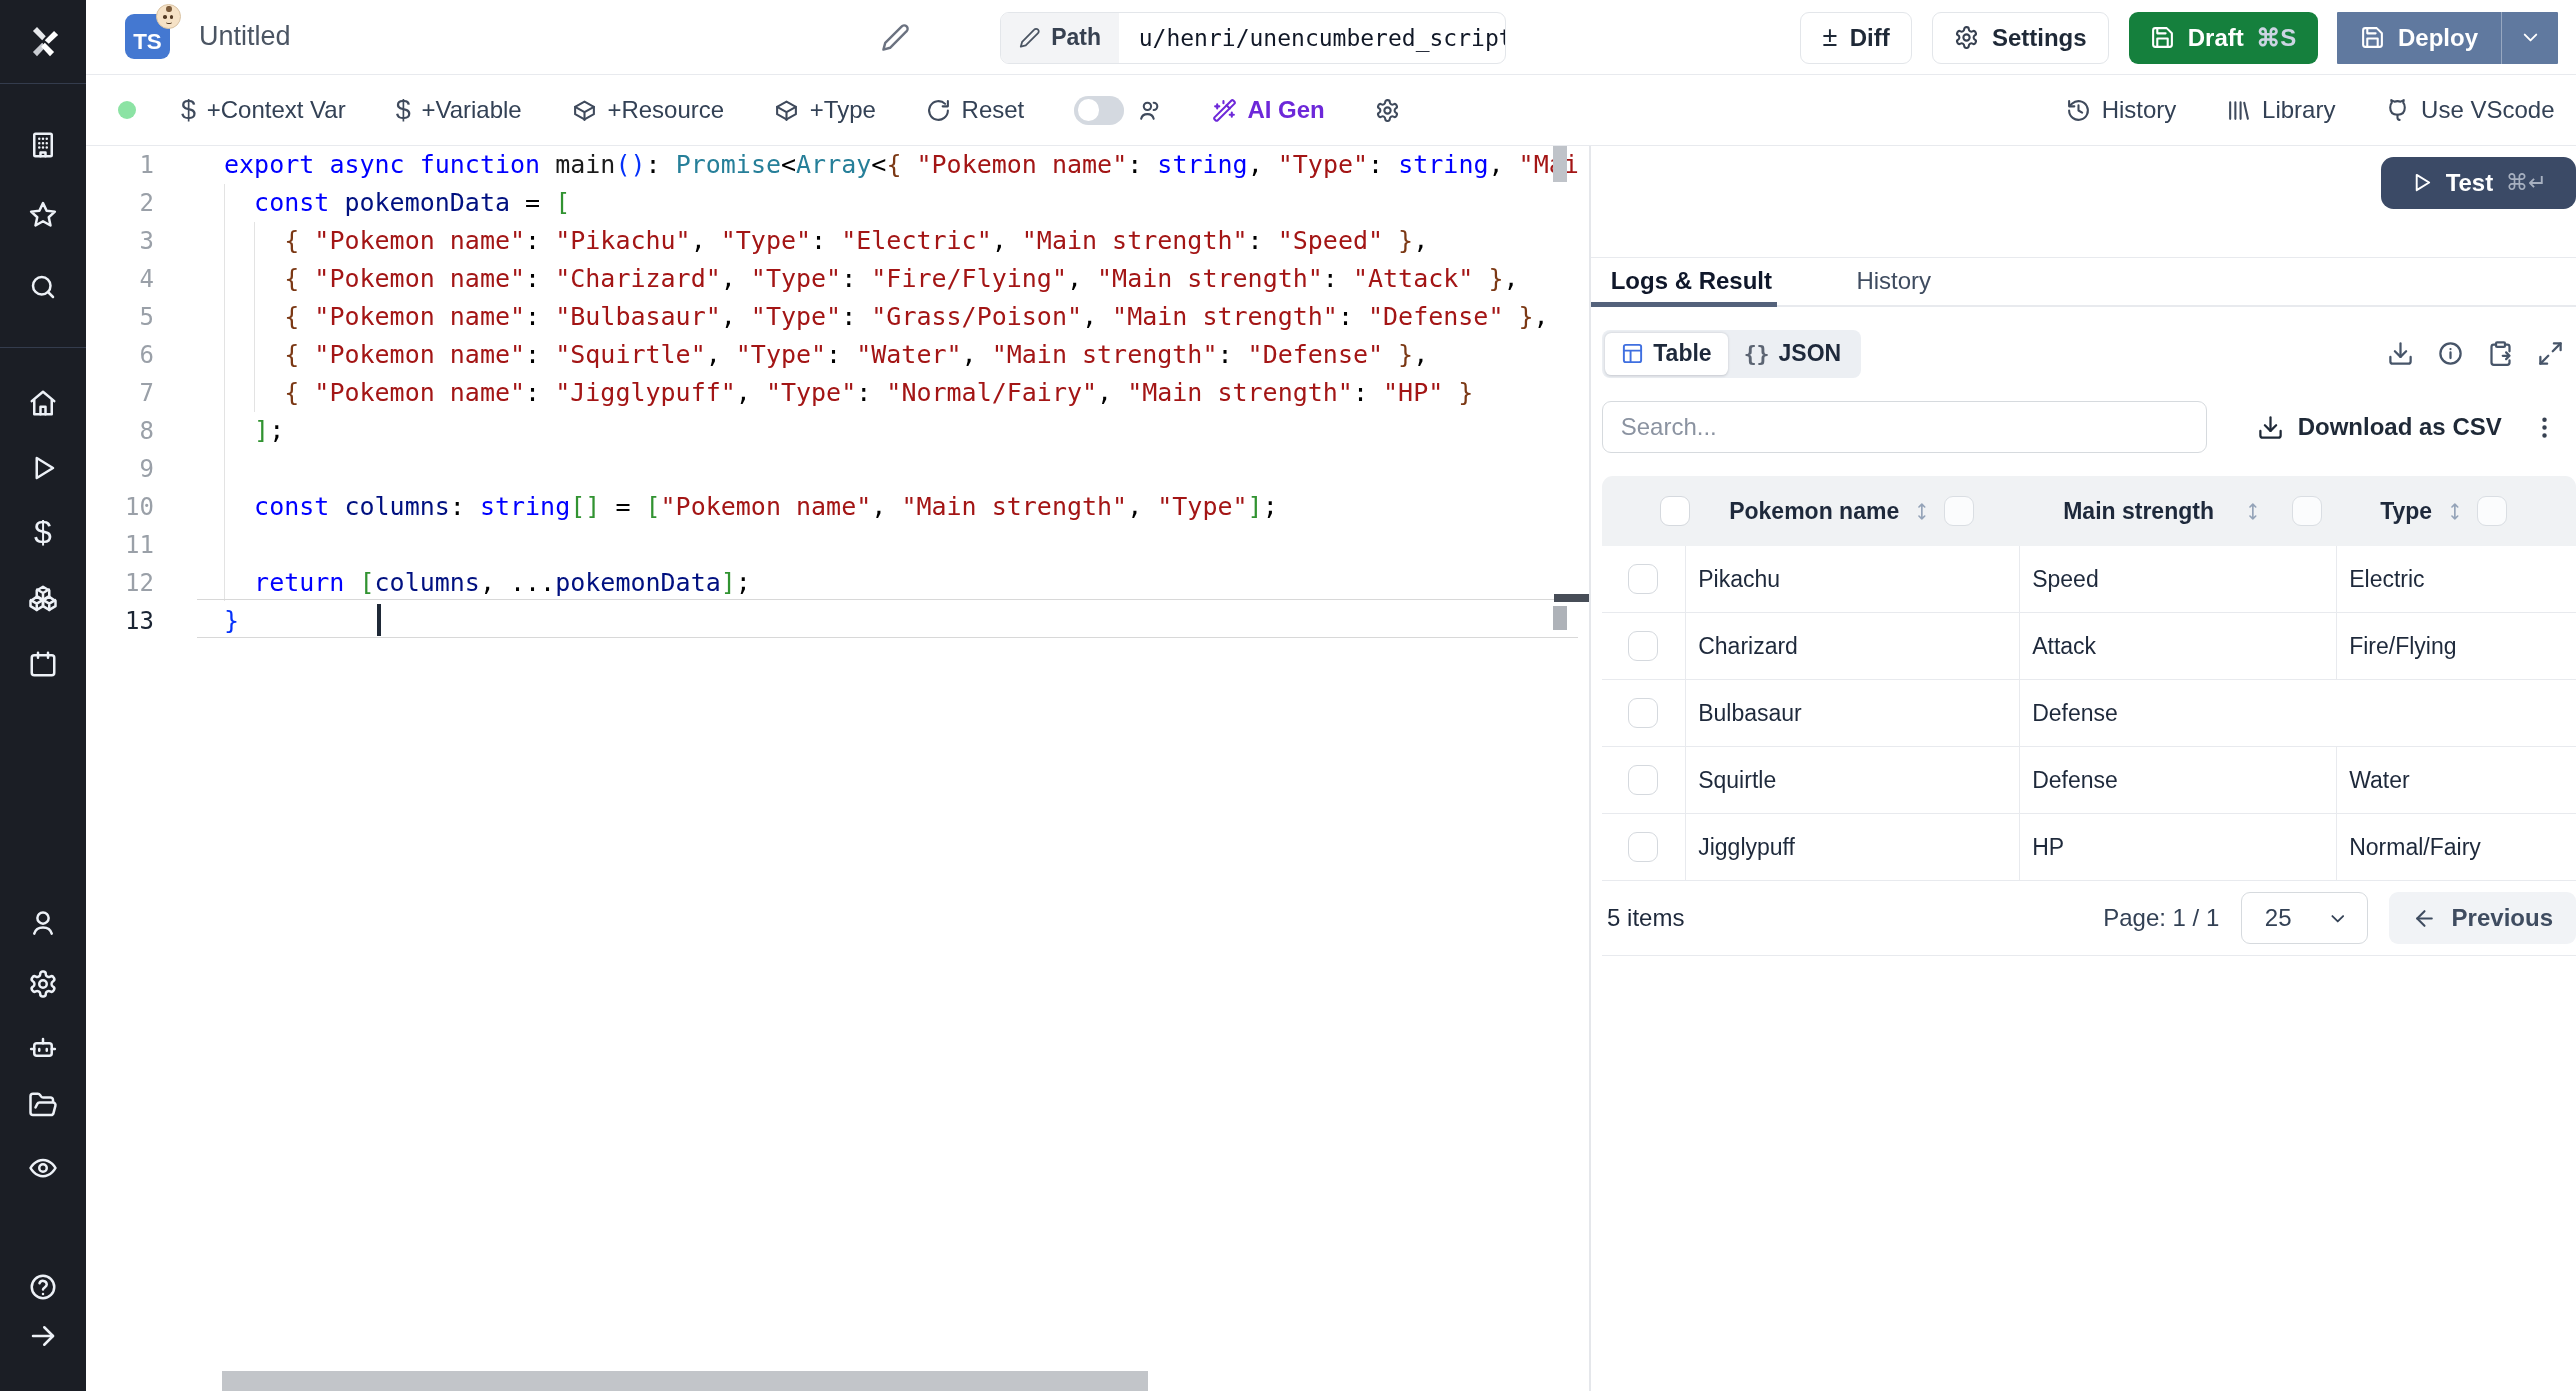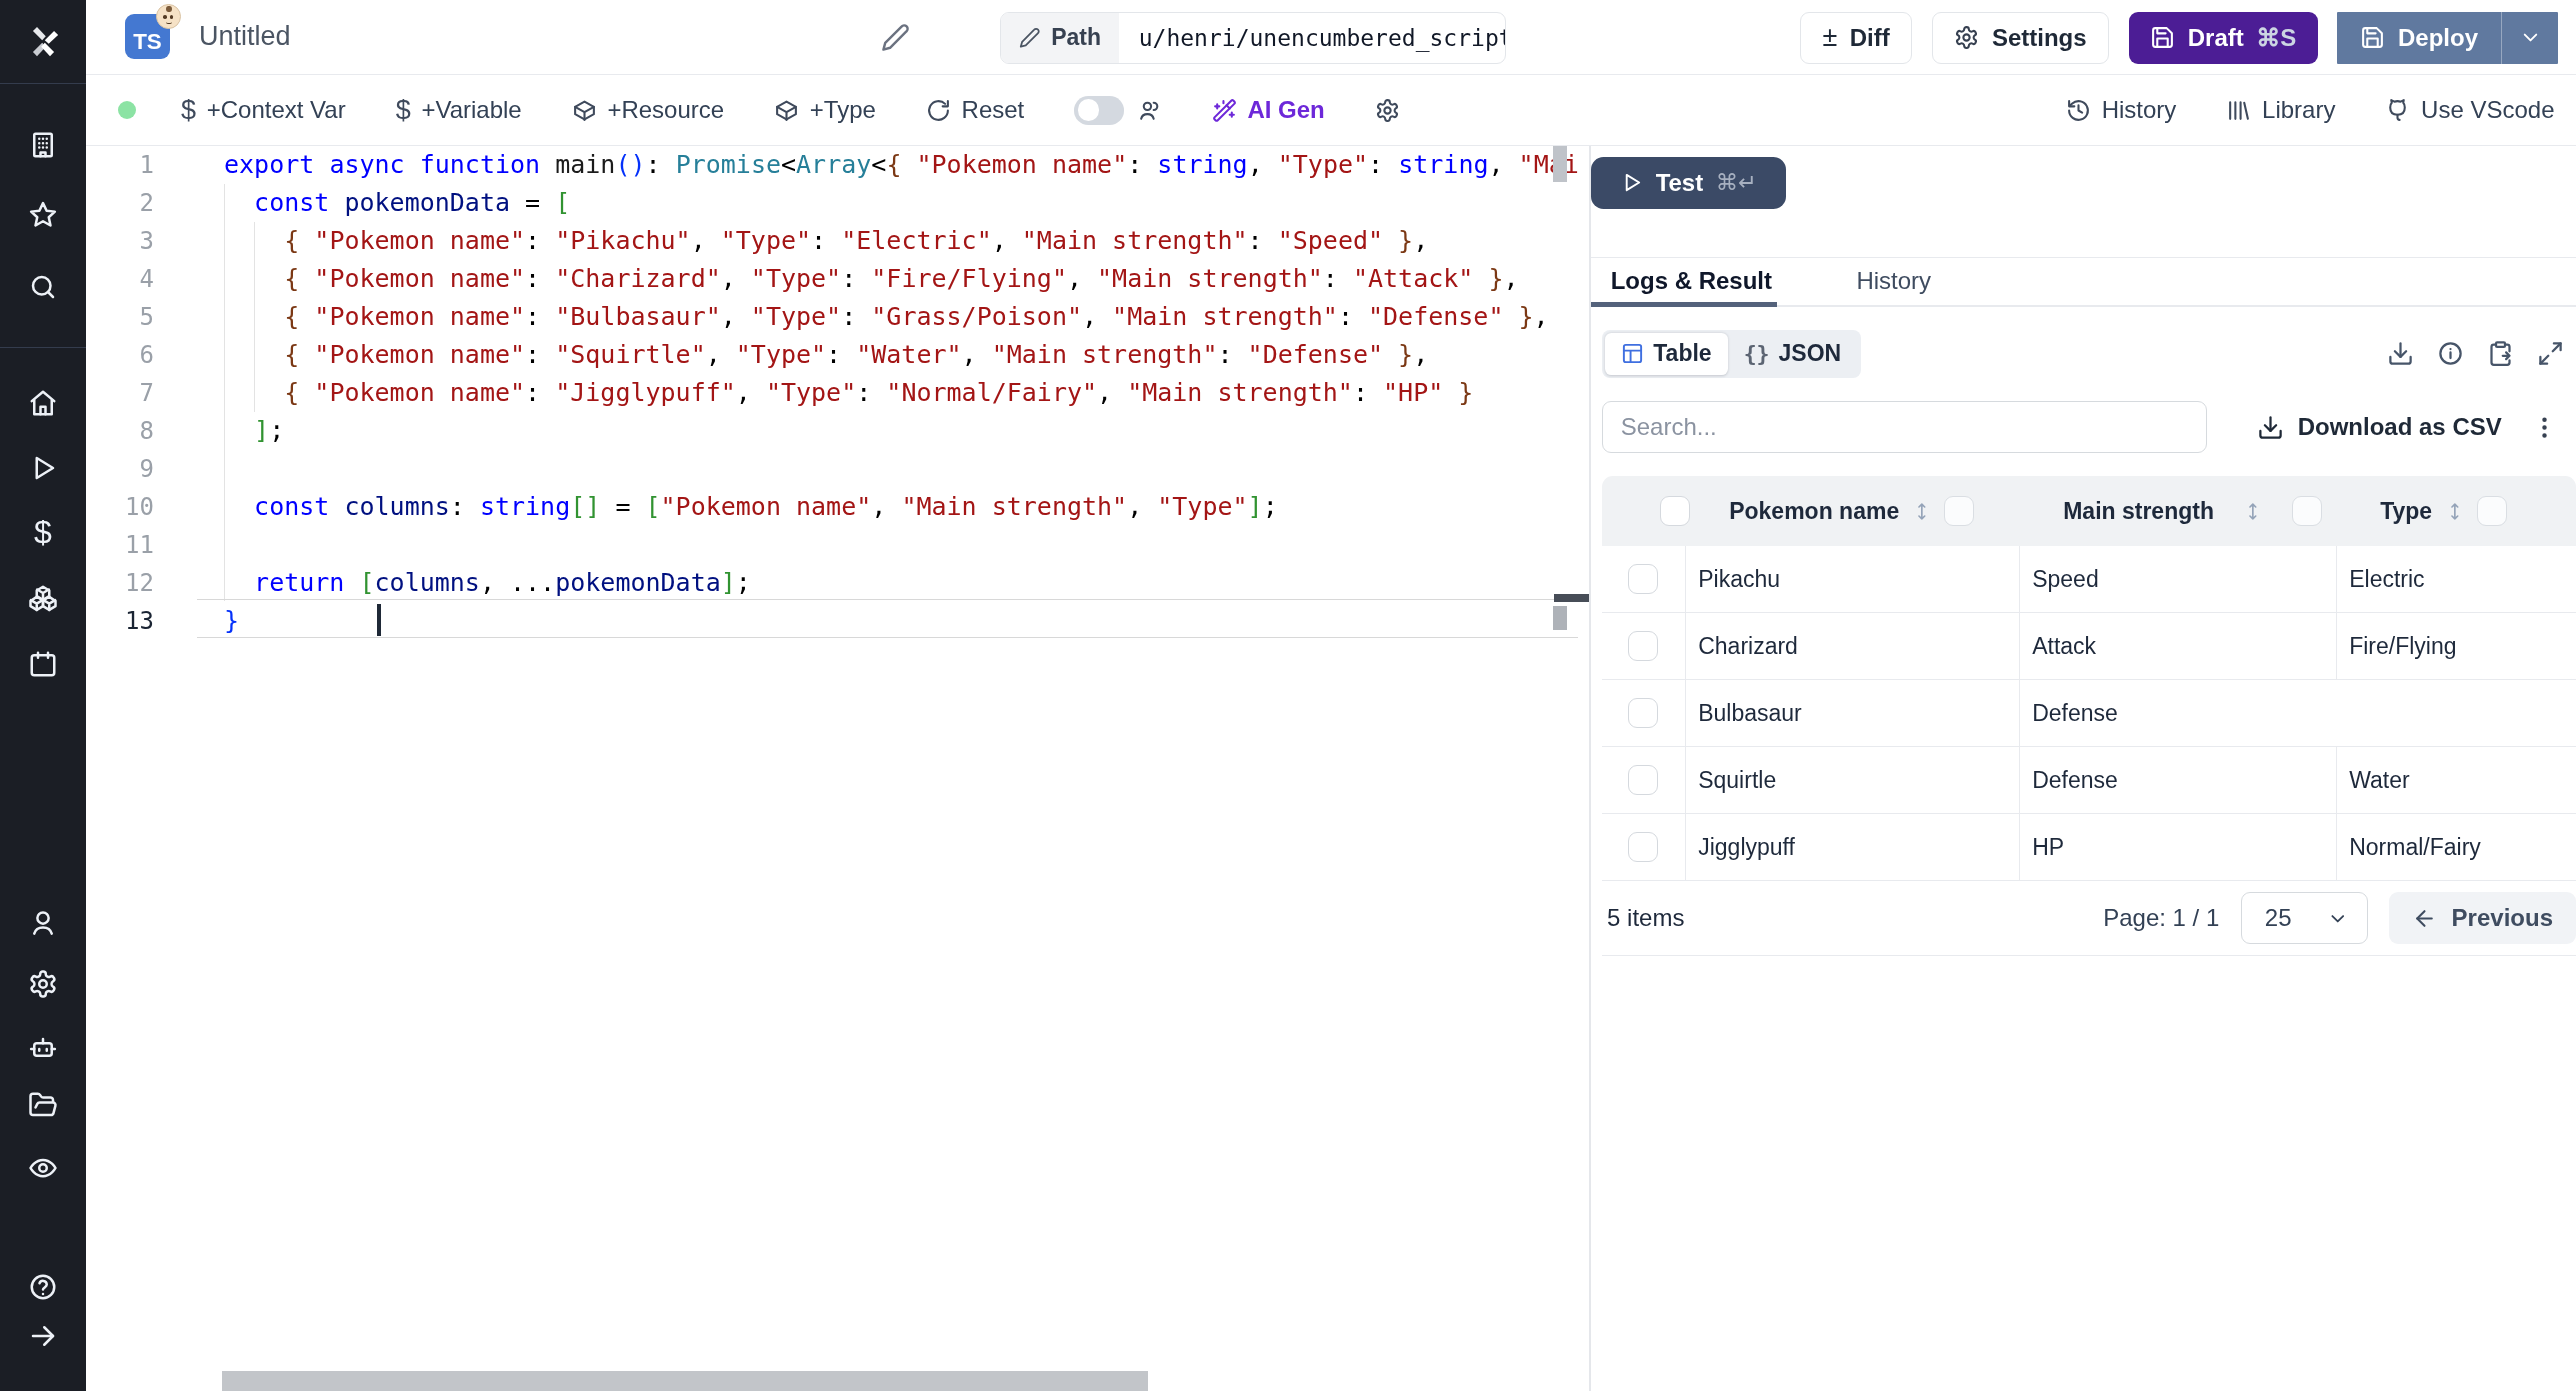--- a/index.html
+++ b/index.html
@@ -53,21 +53,21 @@
   .path-left { background: #f3f4f6; display: flex; align-items: center; gap: 10.7px;
     padding: 0 18px; font-size: 23px; font-weight: 600; color: #374151; }
   .path-left svg { width: 21.5px; height: 21.5px; color:#4b5563; }
   .path-value { display: flex; align-items: center; padding: 0 19.7px;
     font-family: "DejaVu Sans Mono", monospace; font-size: 23px; color: #111827; }
   .tb-right { position: absolute; right: 18px; top: 11.6px; display: flex; gap: 19.7px; }
   .btn { height: 52px; border-radius: 9px; display: flex; align-items: center; gap: 12.5px;
     padding: 0 21.5px; font-size: 24px; font-weight: 600; cursor: pointer; }
   .btn.ghost { background: #fff; border: 0.9px solid #e3e6ea; color: #1f2937; }
   .btn.ghost svg { width: 25px; height: 25px; color: #374151; }
-  .btn.solid { background: #4c1d95; color: #fff; border: none; align-items: center; }
+  .btn.solid { background: #15803d; color: #fff; border: none; align-items: center; }
   .btn.solid svg { width: 25px; height: 25px; color: #fff; }
   .btn .shortcut { color: #ccd5e3; font-weight: 600; }
   .btn .pm { font-size: 27px; font-weight: 500; line-height: 1; }
   .deploy-split { display: flex; align-items: stretch; border-radius: 1px; overflow: hidden; }
   .deploy-main { display: flex; align-items: center; gap: 12.5px; padding: 0 23px; background:#60799f; color:#fff; font-size:24px; font-weight:600; }
   .deploy-main svg { width: 25px; height: 25px; }
   .deploy-caret { width: 57px; background:#60799f; border-left: 0.9px solid rgba(255,255,255,.35);
     display:flex; align-items:center; justify-content:center; color:#fff; }
   .deploy-caret svg { width: 23px; height: 23px; }
 
@@ -106,21 +106,21 @@
   .vscroll-slider { position: absolute; right: 23px; top: 0; width: 14.3px; height: 36px; background: #bfc3c9; z-index: 5; }
   .ruler-cursor-mark { position: absolute; right: 0; width: 36px; height: 8px; background: #474d57; z-index: 5; }
   .ruler-grey-mark { position: absolute; right: 23px; width: 14.3px; height: 24px; background: #aeb2b8; z-index: 5; }
   .hscroll { position: absolute; left: 136px; bottom: 0; width: 926px; height: 20.6px; background: #c2c5c9; z-index: 6; }
 
   
   .v-divider { position: absolute; left: 1589px; top: 146px; width: 1.8px; bottom: 0; background: #e5e7eb; z-index: 10; }
 
   
   .rpanel { position: absolute; left: 1591px; top: 146px; right: 0; bottom: 0; background: #fff; }
-  .test-row { height: 70px; display: flex; justify-content: flex-start; padding-top: 10.7px; }
+  .test-row { height: 70px; display: flex; justify-content: flex-end; padding-top: 10.7px; }
   .test-btn { width: 195px; height: 52px; background: #3b4a66; border-radius: 12.5px; color: #fff;
     display: flex; align-items: center; justify-content: center; gap: 12.5px; cursor: pointer; }
   .test-btn svg { width: 23px; height: 23px; }
   .test-btn .lbl { font-size: 24px; font-weight: 700; }
   .test-btn .sc { font-size: 22.4px; color: #a7b0c0; font-weight: 500; }
   .no-inputs { padding: 9px 0 0 18px; font-size: 24px; color: #1e293b; }
   .panel-divider { height: 0.9px; background: #e8eaee; margin-top: 41px; }
   .tabs { height: 47px; position: relative; display: flex; align-items: center; }
   .tab { font-size: 24px; padding: 0 19.7px; cursor: pointer; }
   .tab.active { color: #0f172a; font-weight: 600; }

